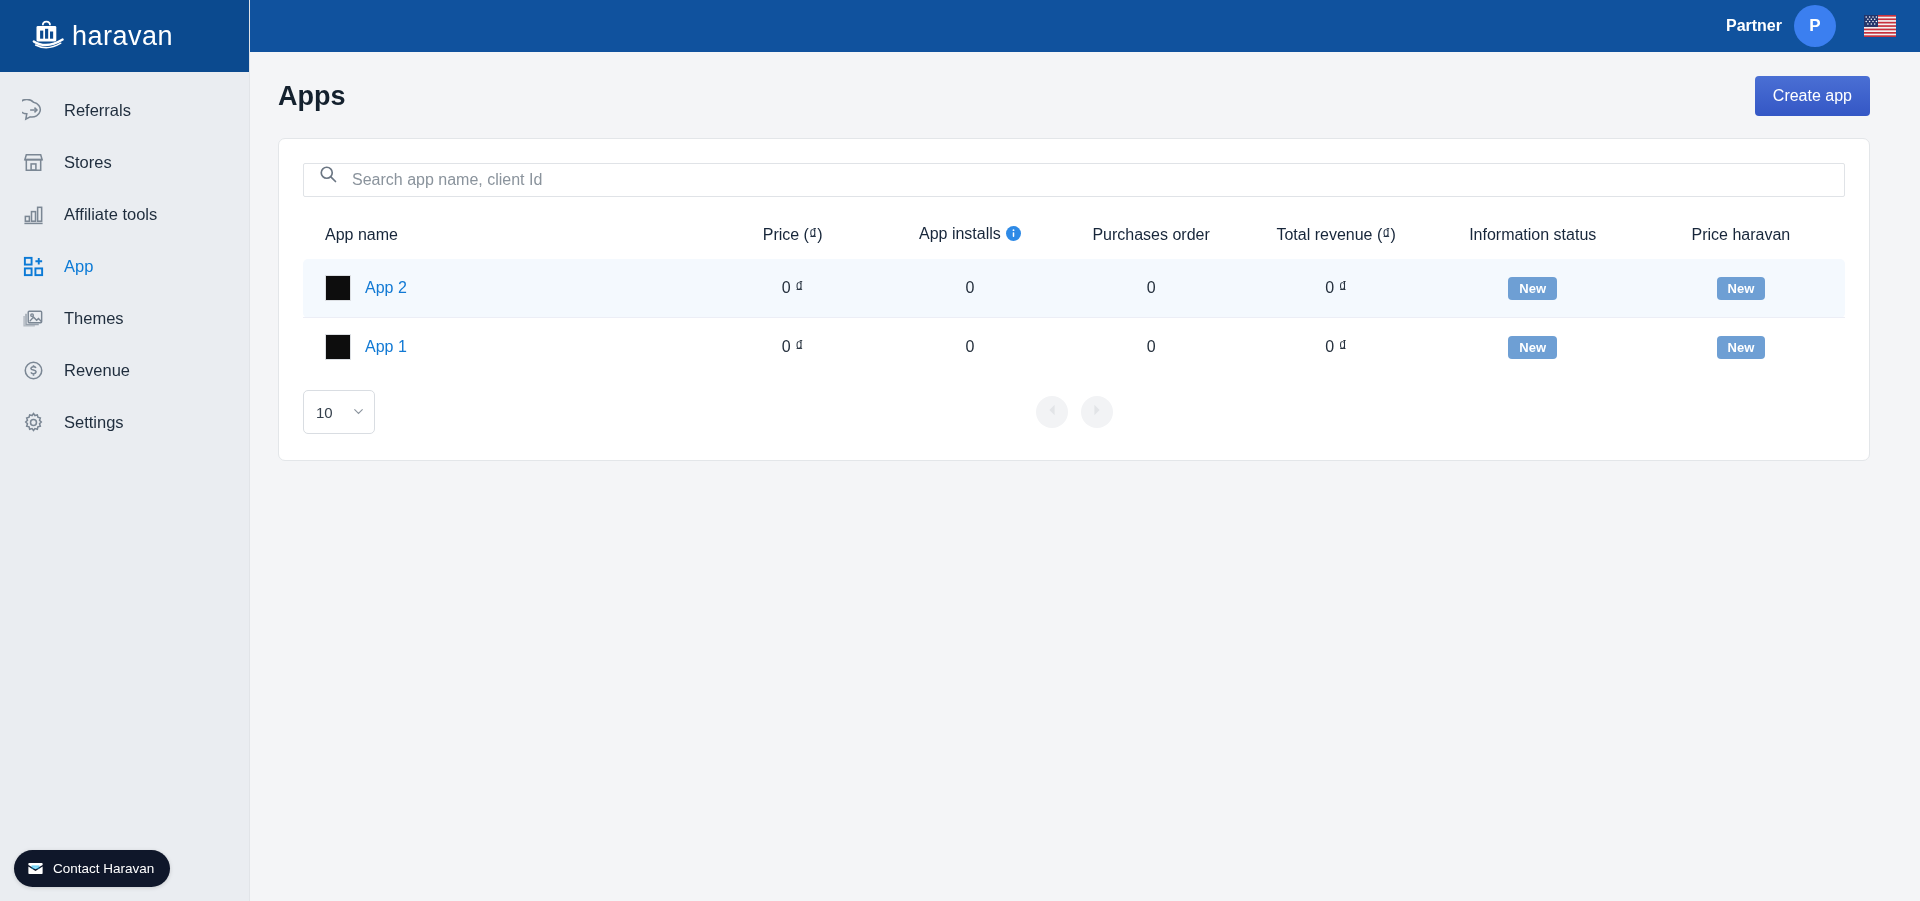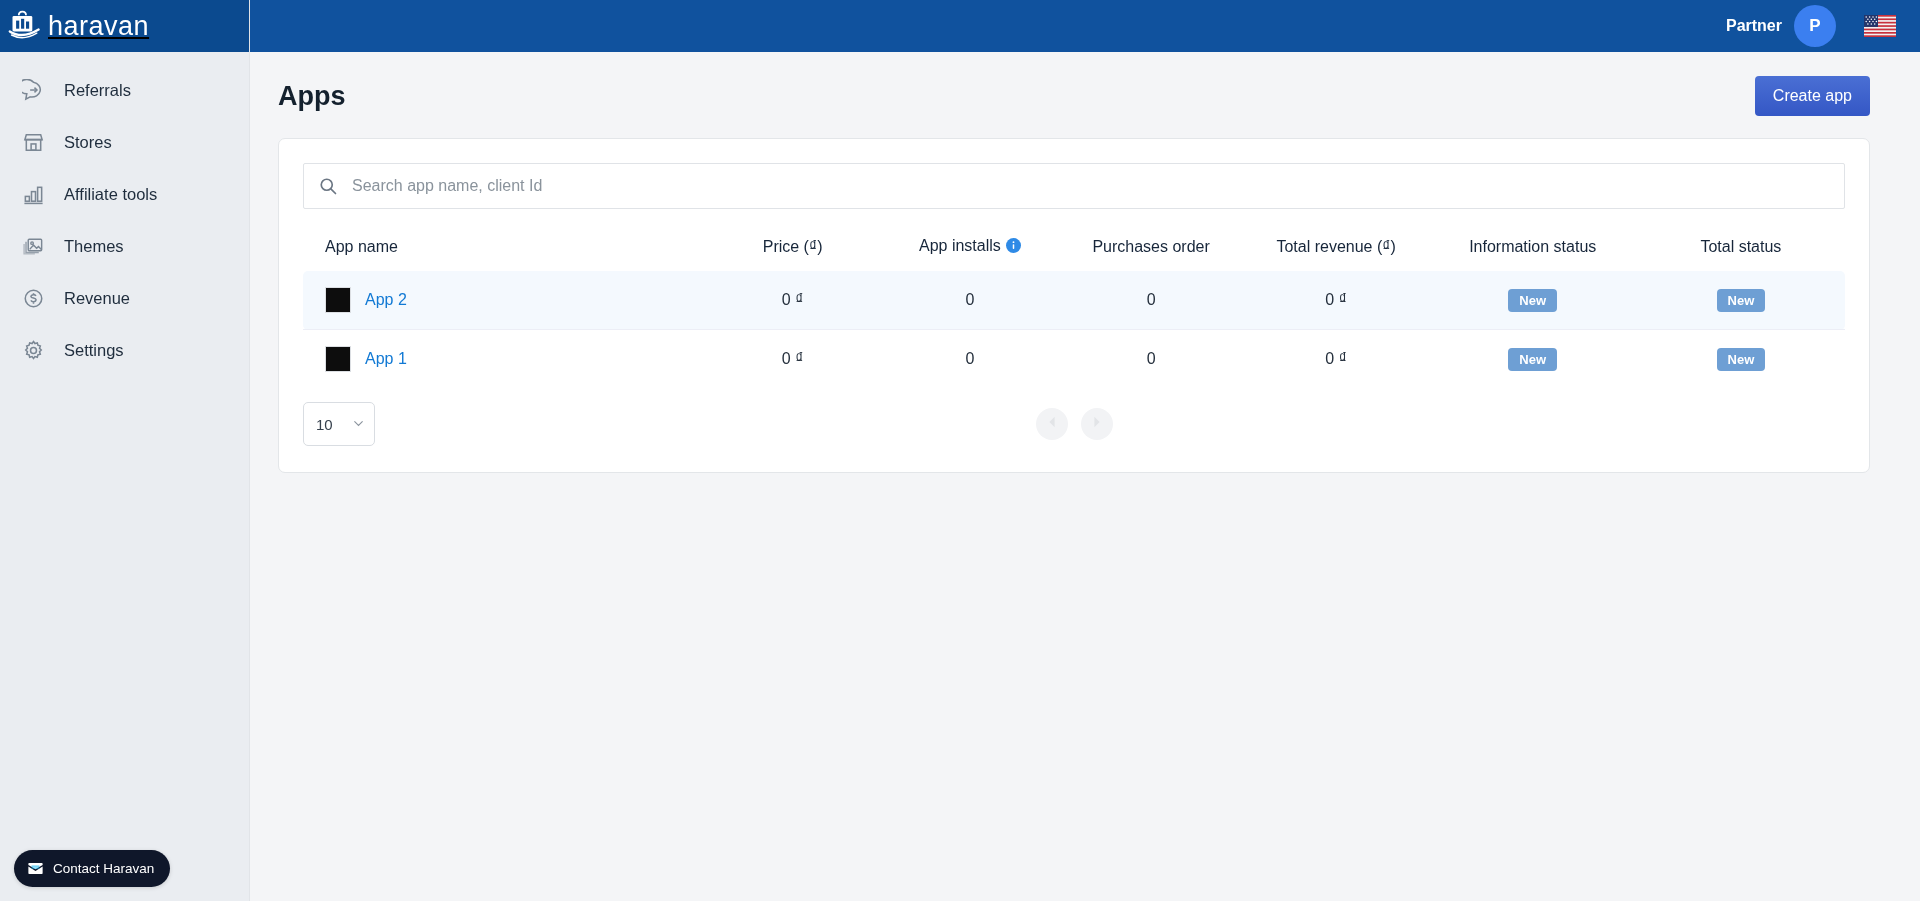--- a/index.html
+++ b/index.html
@@ -14,25 +14,24 @@
 
   
   .sidebar {
     width: 250px; height: 901px;
     background: #eaedf1;
     flex: 0 0 250px;
     position: relative;
     border-right: 1px solid #e1e4e8;
   }
   .logo-bar {
-    height: 52px;
+    height: 72px;
     background: #0b4a8f;
     display: flex; align-items: center;
-    padding-left: 8px;
-    text-decoration: underline;
+    padding-left: 32px;
   }
   .logo-mark { width: 36px; height: 34px; flex: 0 0 36px; }
   .logo-text {
     color: #ffffff;
     font-size: 27px;
     letter-spacing: 0.5px;
     margin-left: 4px;
     font-weight: 400;
   }
   .nav { padding-top: 12px; }
@@ -108,22 +107,22 @@
     background: #fff;
     border: 1px solid #e3e6e9;
     border-radius: 7px;
     padding: 24px 24px 12px 24px;
   }
 
   .search-wrap {
     position: relative;
     border: 1px solid #e0e3e7;
     border-radius: 2px;
-    height: 46px;
-    display: flex; align-items: center;
+    height: 34px;
+    display: flex; align-items: flex-start;
     padding-left: 14px;
   }
   .search-ico { width: 20px; height: 20px; flex: 0 0 20px; margin-right: 12px; }
   .search-input {
     border: none; outline: none;
     font-size: 16px;
     color: #1f2d3d;
     width: 100%;
     height: 100%;
     background: transparent;
@@ -247,20 +246,31 @@
           <svg width="23" height="23" viewBox="0 0 24 24" fill="none" stroke="#7b8794" stroke-width="1.6">
             <rect x="3.5" y="14" width="4.2" height="5"></rect>
             <rect x="9.9" y="9" width="4.2" height="10"></rect>
             <rect x="16.3" y="4.5" width="4.2" height="14.5"></rect>
             <path d="M2.5 21.3 h19"></path>
           </svg>
         </span>
         <span class="nav-label">Affiliate tools</span>
       </div>
 
+      <div class="nav-item active">
+        <span class="nav-ico">
+          <svg width="23" height="23" viewBox="0 0 24 24" fill="none" stroke="#0b7ad6" stroke-width="2">
+            <rect x="3" y="3" width="7" height="7"></rect>
+            <rect x="3" y="14" width="7" height="7"></rect>
+            <rect x="14" y="14" width="7" height="7"></rect>
+            <path d="M17.5 3 v7 M14 6.5 h7"></path>
+          </svg>
+        </span>
+        <span class="nav-label">App</span>
+      </div>
 
       <div class="nav-item">
         <span class="nav-ico">
           <svg width="23" height="23" viewBox="0 0 24 24" fill="none" stroke="#7b8794" stroke-width="1.5">
             <rect x="6.5" y="4.5" width="14" height="12" rx="1"></rect>
             <circle cx="10.5" cy="8.5" r="1.3"></circle>
             <path d="M8 15 l4-4.5 3.2 3.4 2-1.8 3 3"></path>
             <path d="M4.2 7 v11.3 h13.3" opacity="0.75"></path>
             <path d="M2.2 9.5 v10.2 h11.2" opacity="0.5"></path>
           </svg>
@@ -375,21 +385,21 @@
             <th>
               <span>App installs</span><span class="info-ico"><svg width="15" height="15" viewBox="0 0 16 16">
                     <circle cx="8" cy="8" r="8" fill="#2e8ae6"></circle>
                     <rect x="7.2" y="6.6" width="1.6" height="5" rx="0.7" fill="#fff"></rect>
                     <circle cx="8" cy="4.4" r="1" fill="#fff"></circle>
                   </svg></span>
             </th>
             <th>Purchases order</th>
             <th>Total revenue (₫)</th>
             <th>Information status</th>
-            <th>Total status</th>
+            <th>Price haravan</th>
           </tr>
         </thead>
         <tbody>
 
           <tr class="data-row row-alt">
             <td class="col-name">
               <span class="name-cell">
                 <span class="thumb"></span>
                 <a class="app-link" href="#">App 2</a>
               </span>

